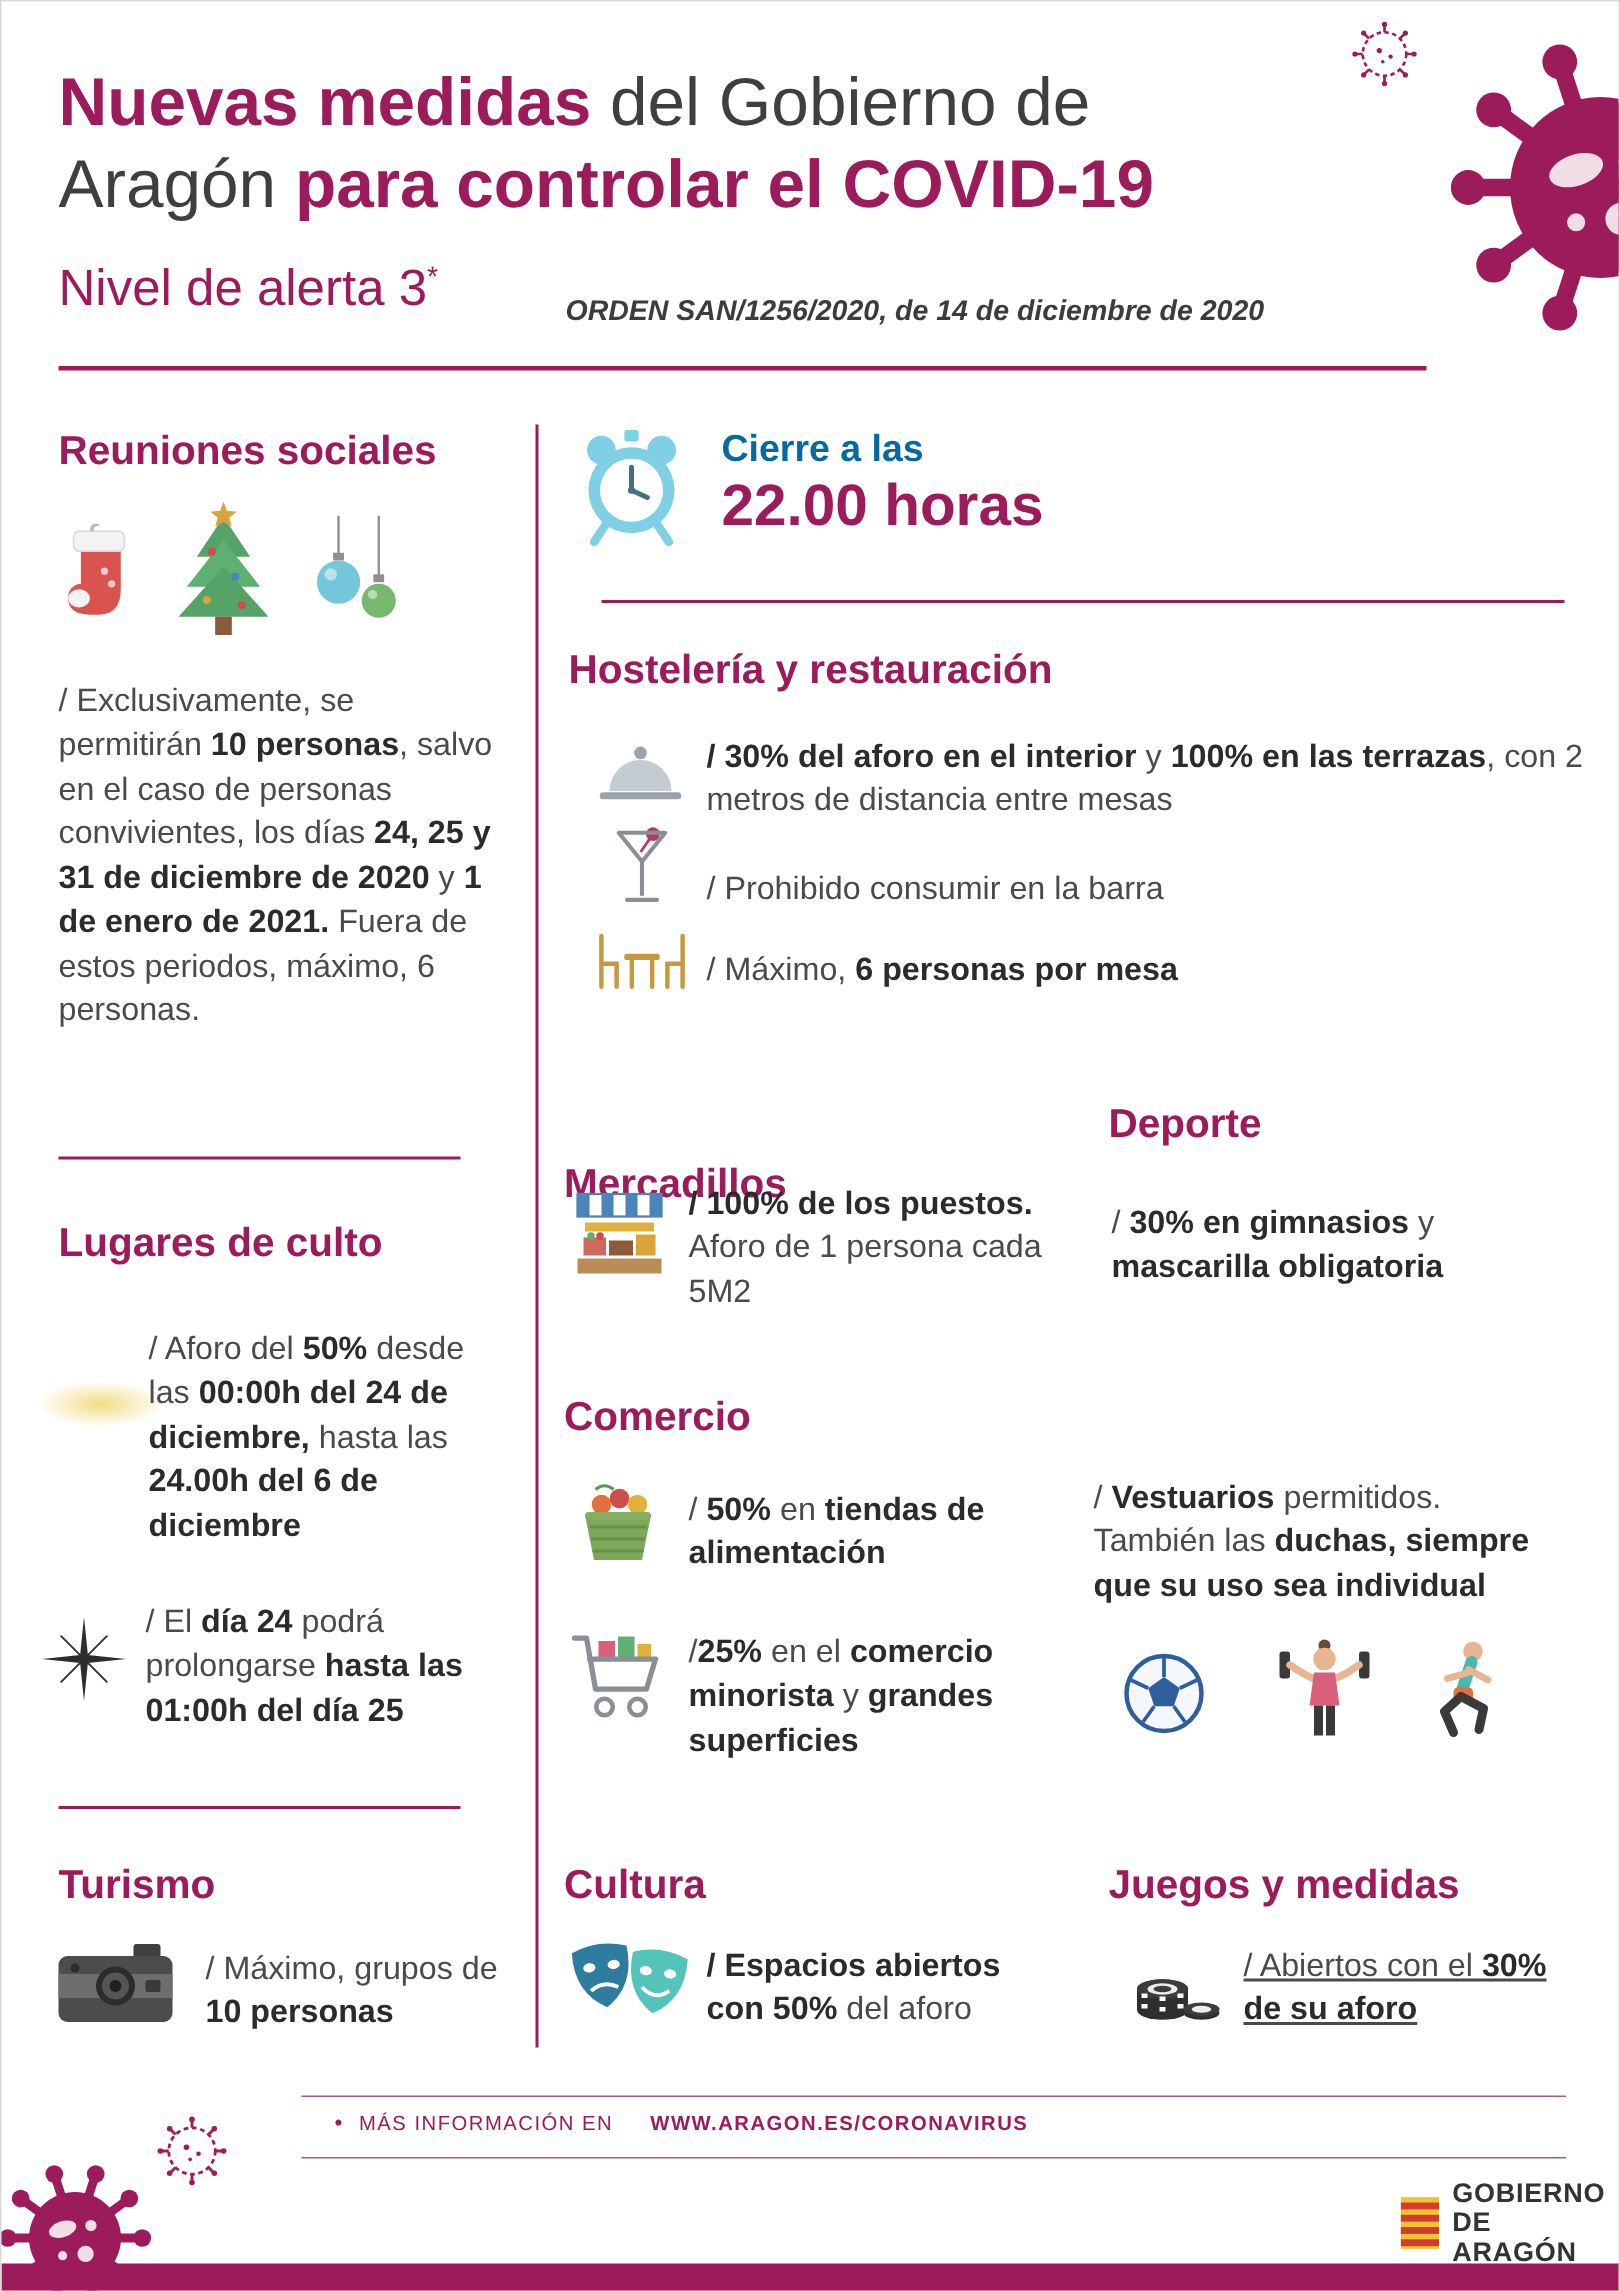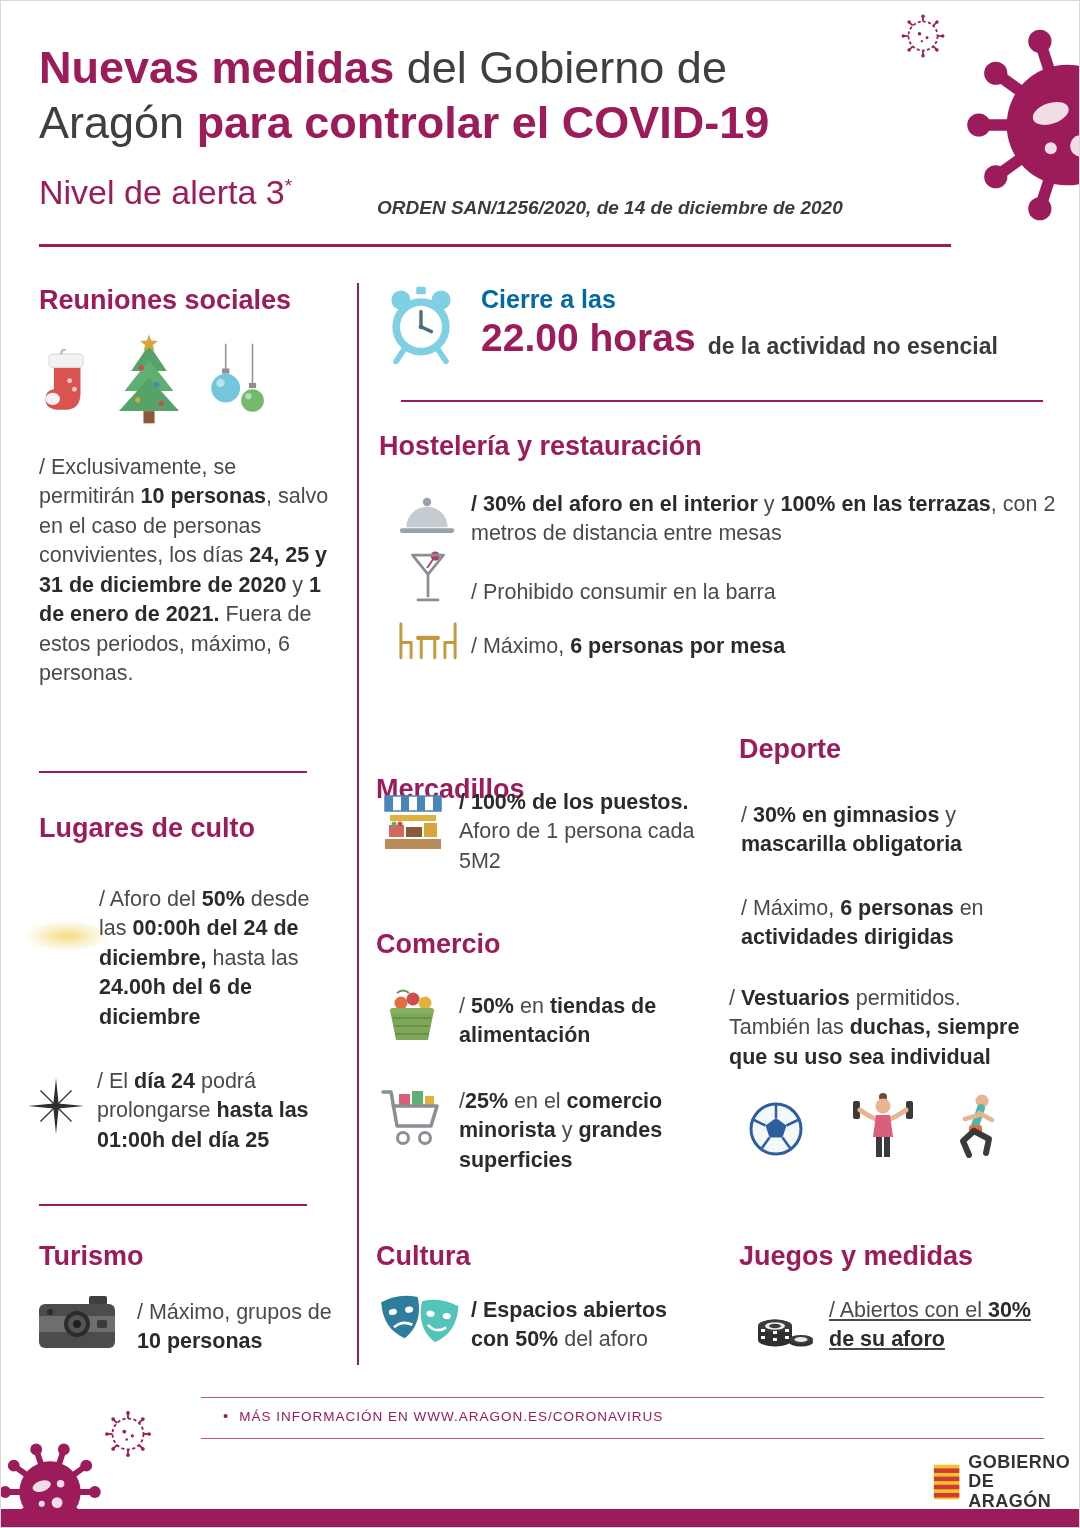--- a/index.html
+++ b/index.html
@@ -62,21 +62,21 @@
   #cult-text{left:470px;top:1295px;width:228px;}
   #dep1{left:740px;top:800px;width:298px;}
   #dep2{left:740px;top:893px;width:298px;}
   #dep3{left:728px;top:983px;width:306px;}
   #jue-text{left:828px;top:1295px;width:225px;text-decoration:underline;}
 
   
   #ic-clock{left:376px;top:278px;width:88px;height:88px;}
   #cierre{left:480px;top:284px;}
   .c-intro{font-size:25px;font-weight:700;color:#0369a1;}
-  .c-line{display:flex;align-items:flex-end;gap:12px;margin-top:2px;white-space:nowrap;}
+  .c-line{display:flex;align-items:flex-start;gap:12px;margin-top:2px;white-space:nowrap;}
   .c-time{font-size:39px;font-weight:700;color:var(--accent);}
   .c-scope{font-size:23px;font-weight:700;color:#3b3b3b;}
 
   
   svg.icon{position:absolute;}
   #xmas{position:absolute;left:36px;top:332px;display:flex;align-items:flex-end;gap:14px;}
   #ic-stocking{width:58px;height:78px;}
   #ic-tree{width:80px;height:94px;}
   #ic-ornaments{width:66px;height:84px;}
   #glow{position:absolute;left:24px;top:920px;width:84px;height:30px;
@@ -91,21 +91,21 @@
   #ic-cart{left:378px;top:1084px;width:66px;height:66px;}
   #ic-masks{left:377px;top:1292px;width:86px;height:62px;}
   #ic-ball{left:747px;top:1100px;width:56px;height:56px;}
   #ic-lifter{left:848px;top:1090px;width:68px;height:72px;}
   #ic-runner{left:944px;top:1092px;width:60px;height:70px;}
   #ic-chips{left:750px;top:1294px;width:64px;height:58px;}
 
   
   #finfo{position:absolute;left:222px;top:1406px;font-size:13.5px;letter-spacing:1px;color:var(--accent);}
   #finfo .bullet{margin-right:10px;font-size:15px;}
-  #finfo .b{color:var(--accent);font-weight:400;}
+  #finfo .b{color:var(--accent);font-weight:700;margin-left:20px;}
   #virus-bot-small{left:96px;top:1402px;width:62px;height:62px;color:var(--accent);}
   #virus-bot-big{left:-10px;top:1432px;width:118px;height:118px;color:var(--accent);}
   #logo{position:absolute;left:884px;top:1452px;display:flex;gap:8px;align-items:center;padding-left:48px;}
   #logo svg{width:28px;height:40px;}
   .logo-text{font-size:18px;font-weight:700;color:#333333;line-height:1.08;letter-spacing:.5px;}
   #bottombar{position:absolute;left:0;top:1508px;width:1080px;height:20px;background:var(--accent);}
 </style>
 </head>
 <body>
 
@@ -408,21 +408,20 @@
     </svg>
   <p id="turismo-text" class="txt"><span>/ Máximo, grupos de </span><span class="b">10 personas</span></p>
 
   <svg id="ic-clock" class="icon">
       <use href="#sym-clock"></use>
     </svg>
   <div id="cierre" class="abs">
     <div class="c-intro">Cierre a las</div>
     <div class="c-line">
       <span class="c-time">22.00 horas</span>
-      <span class="c-scope">de la actividad no esencial</span>
     </div>
   </div>
 
   <h2 id="h-hosteleria" class="sec-h">Hostelería y restauración</h2>
   <svg id="ic-cloche" class="icon">
       <use href="#sym-cloche"></use>
     </svg>
   <p id="host1" class="txt"><span class="b">/ 30% del aforo en el interior</span><span> y </span><span class="b">100% en las terrazas</span><span>, con 2 metros de distancia entre mesas</span></p>
   <svg id="ic-cocktail" class="icon">
       <use href="#sym-cocktail"></use>
@@ -450,21 +449,20 @@
   <p id="com2" class="txt"><span>/</span><span class="b">25%</span><span> en el </span><span class="b">comercio minorista</span><span> y </span><span class="b">grandes superficies</span></p>
 
   <h2 id="h-cultura" class="sec-h">Cultura</h2>
   <svg id="ic-masks" class="icon">
       <use href="#sym-masks"></use>
     </svg>
   <p id="cult-text" class="txt"><span class="b">/ Espacios abiertos con 50%</span><span> del aforo</span></p>
 
   <h2 id="h-deporte" class="sec-h">Deporte</h2>
   <p id="dep1" class="txt"><span>/ </span><span class="b">30% en gimnasios</span><span> y </span><span class="b">mascarilla obligatoria</span></p>
-  <p id="dep2" class="txt"><span>/ Máximo, </span><span class="b">6 personas</span><span> en </span><span class="b">actividades dirigidas</span></p>
   <p id="dep3" class="txt"><span>/ </span><span class="b">Vestuarios</span><span> permitidos. También las </span><span class="b">duchas, siempre que su uso sea individual</span></p>
   <svg id="ic-ball" class="icon">
       <use href="#sym-ball"></use>
     </svg>
   <svg id="ic-lifter" class="icon">
       <use href="#sym-lifter"></use>
     </svg>
   <svg id="ic-runner" class="icon">
       <use href="#sym-runner"></use>
     </svg>

